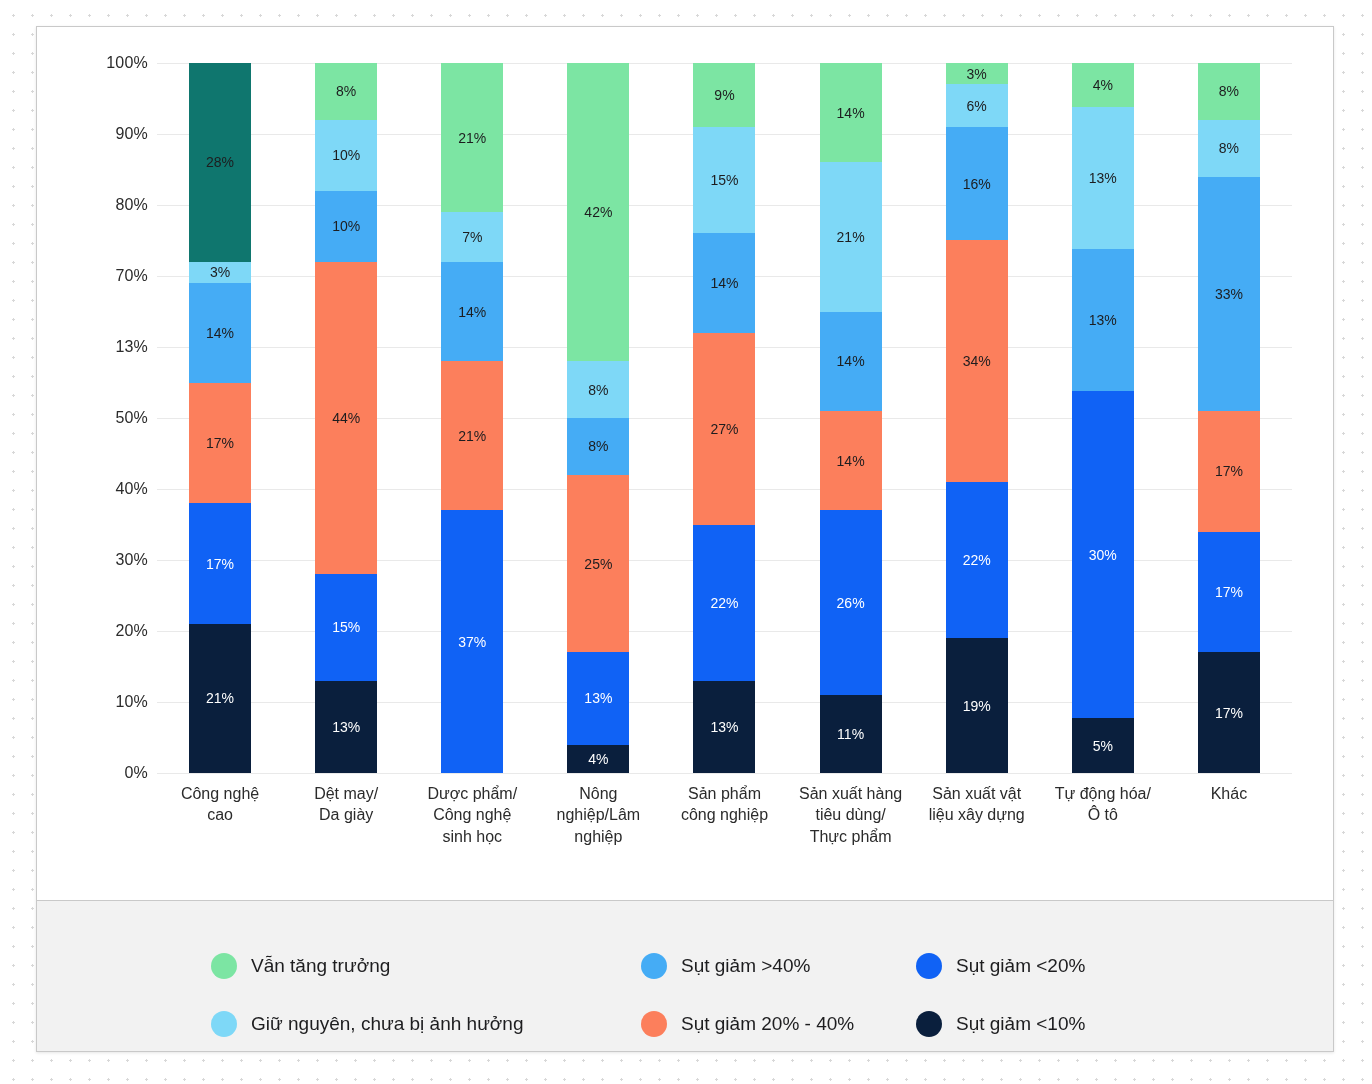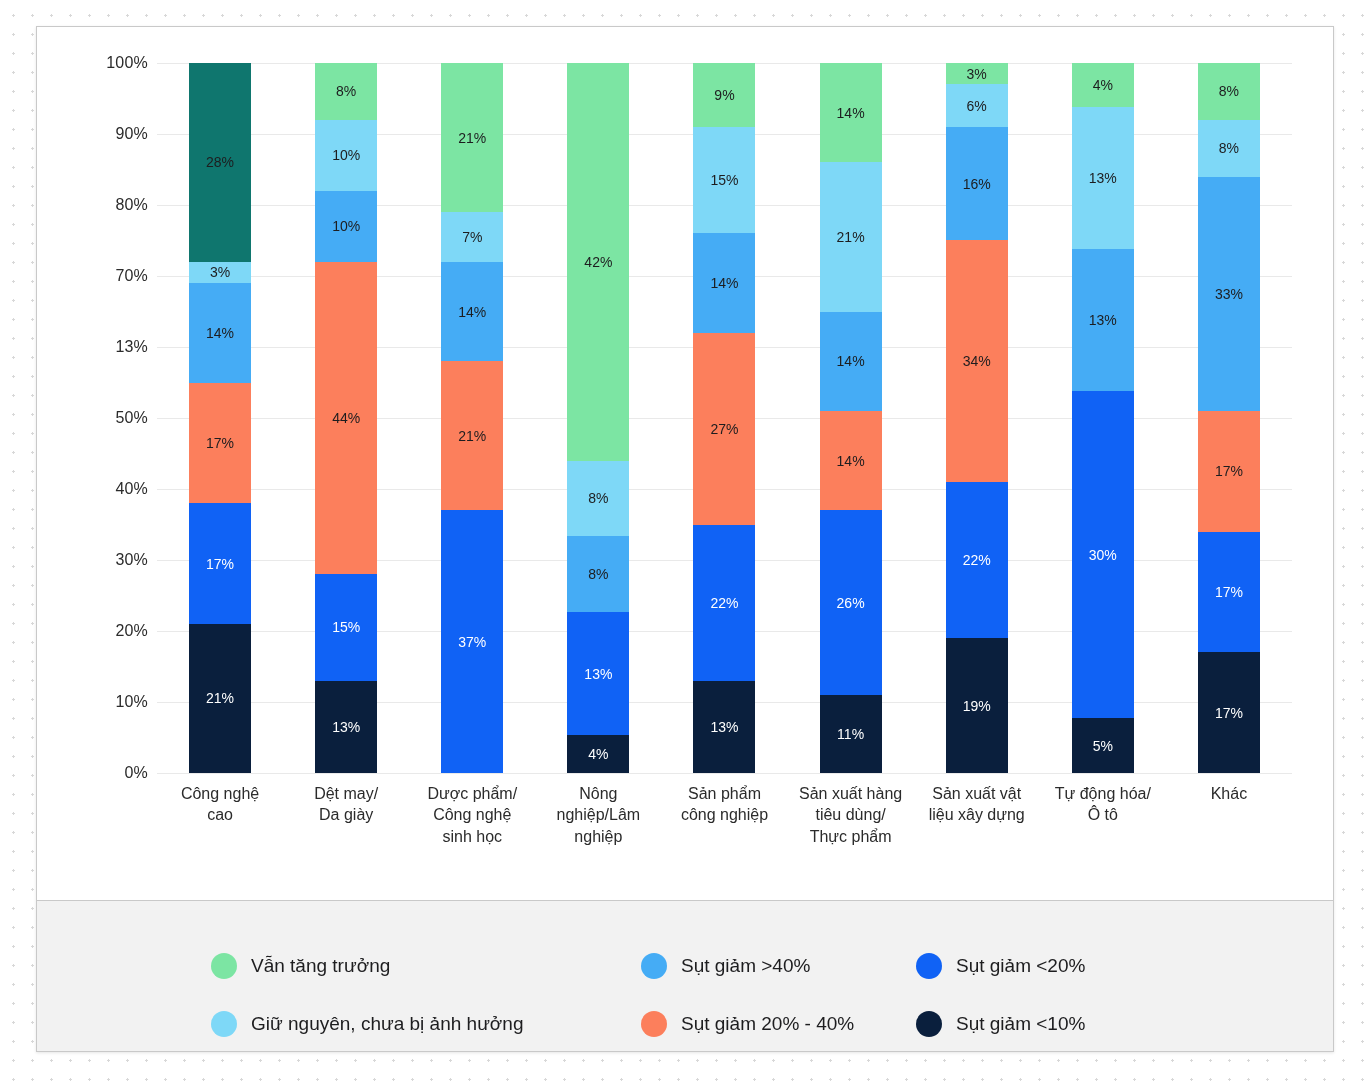--- a/index.html
+++ b/index.html
@@ -253,20 +253,23 @@
         <div class="bar-col">
           <div class="bar-stack">
             <div class="seg seg-label-dark" title="Vẫn tăng trưởng" style="flex: 42 0 0px; background: rgb(124, 229, 163);">
               <span>42%</span>
             </div>
             <div class="seg seg-label-dark" title="Giữ nguyên, chưa bị ảnh hưởng" style="flex: 8 0 0px; background: rgb(126, 216, 247);">
               <span>8%</span>
             </div>
             <div class="seg seg-label-dark" title="Sụt giảm &gt;40%" style="flex: 8 0 0px; background: rgb(69, 172, 245);">
               <span>8%</span>
+            </div>
+            <div class="seg seg-label-dark" title="Sụt giảm 20% - 40%" style="flex: 25 0 0px; background: rgb(252, 127, 92);">
+              <span>25%</span>
             </div>
             <div class="seg seg-label-light" title="Sụt giảm &lt;20%" style="flex: 13 0 0px; background: rgb(16, 98, 245);">
               <span>13%</span>
             </div>
             <div class="seg seg-label-light" title="Sụt giảm &lt;10%" style="flex: 4 0 0px; background: rgb(10, 31, 61);">
               <span>4%</span>
             </div>
           </div>
         </div>
         <div class="bar-col">

